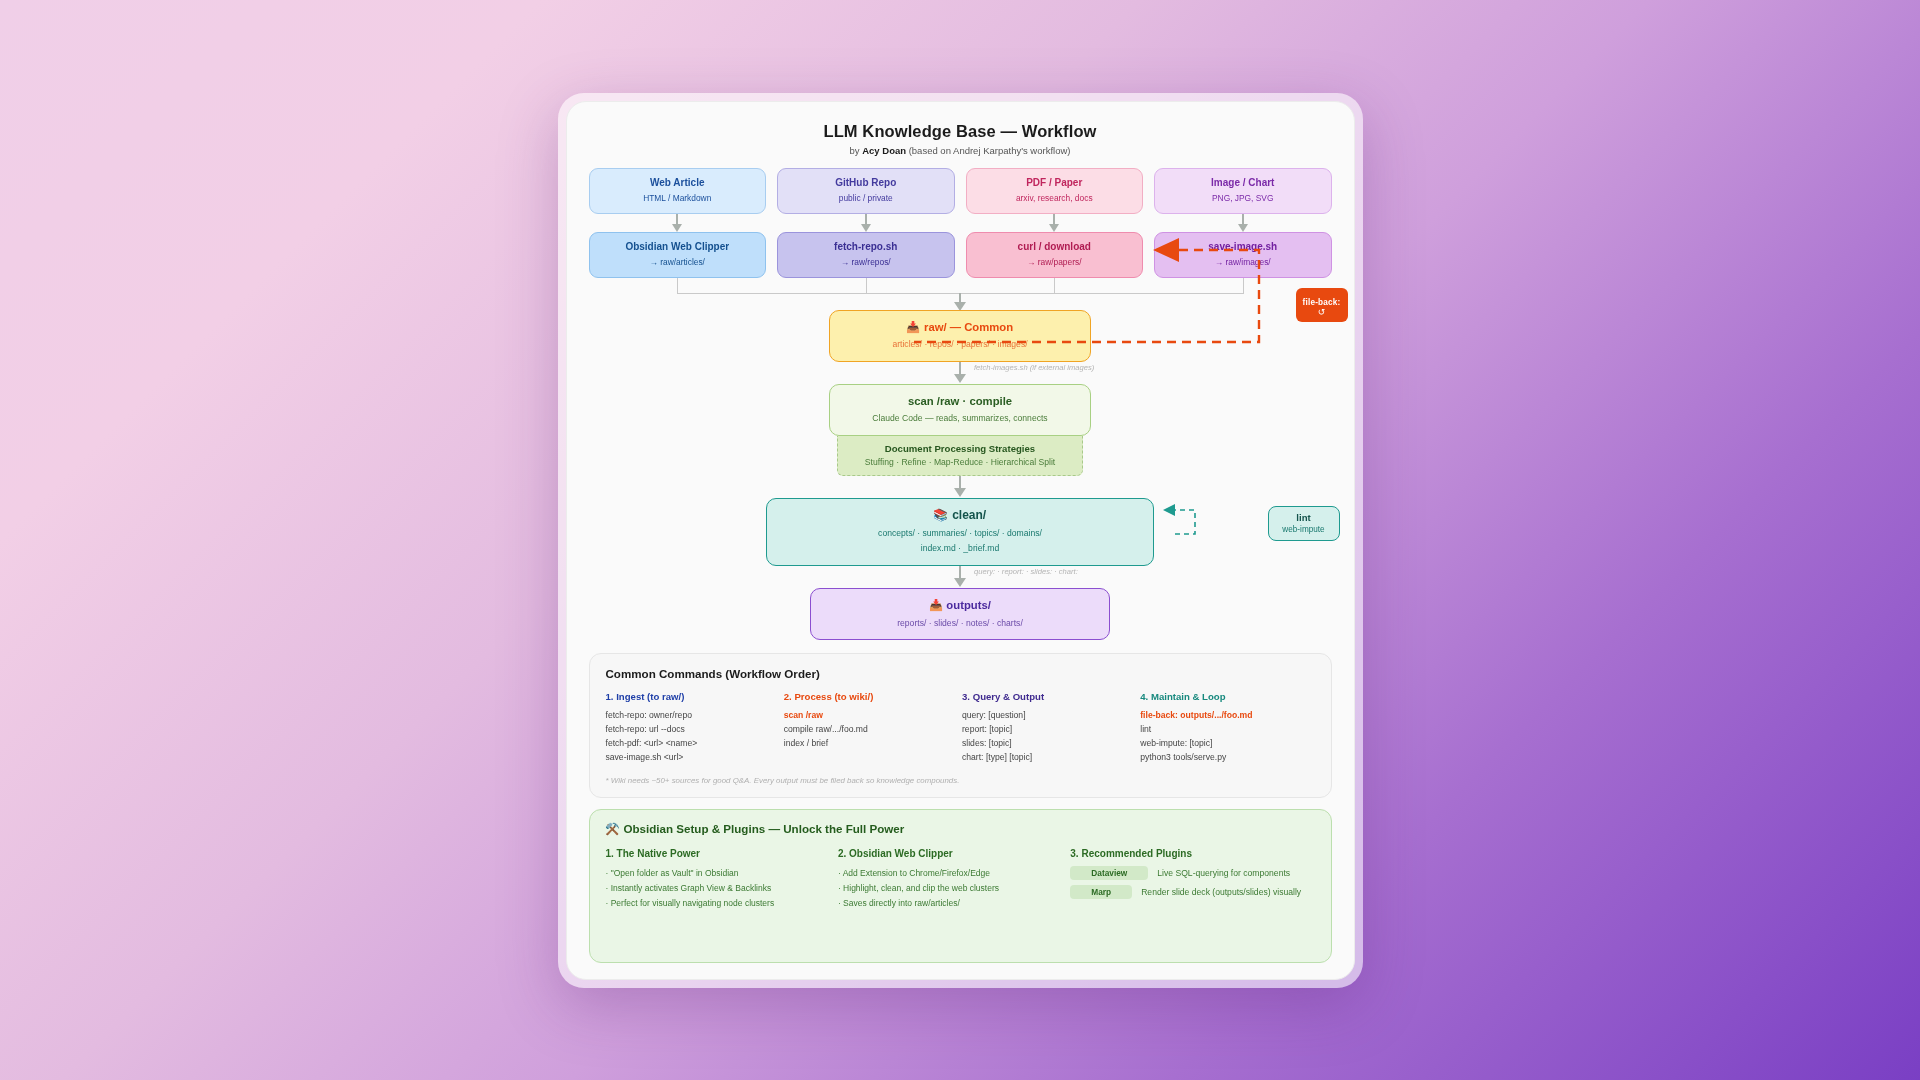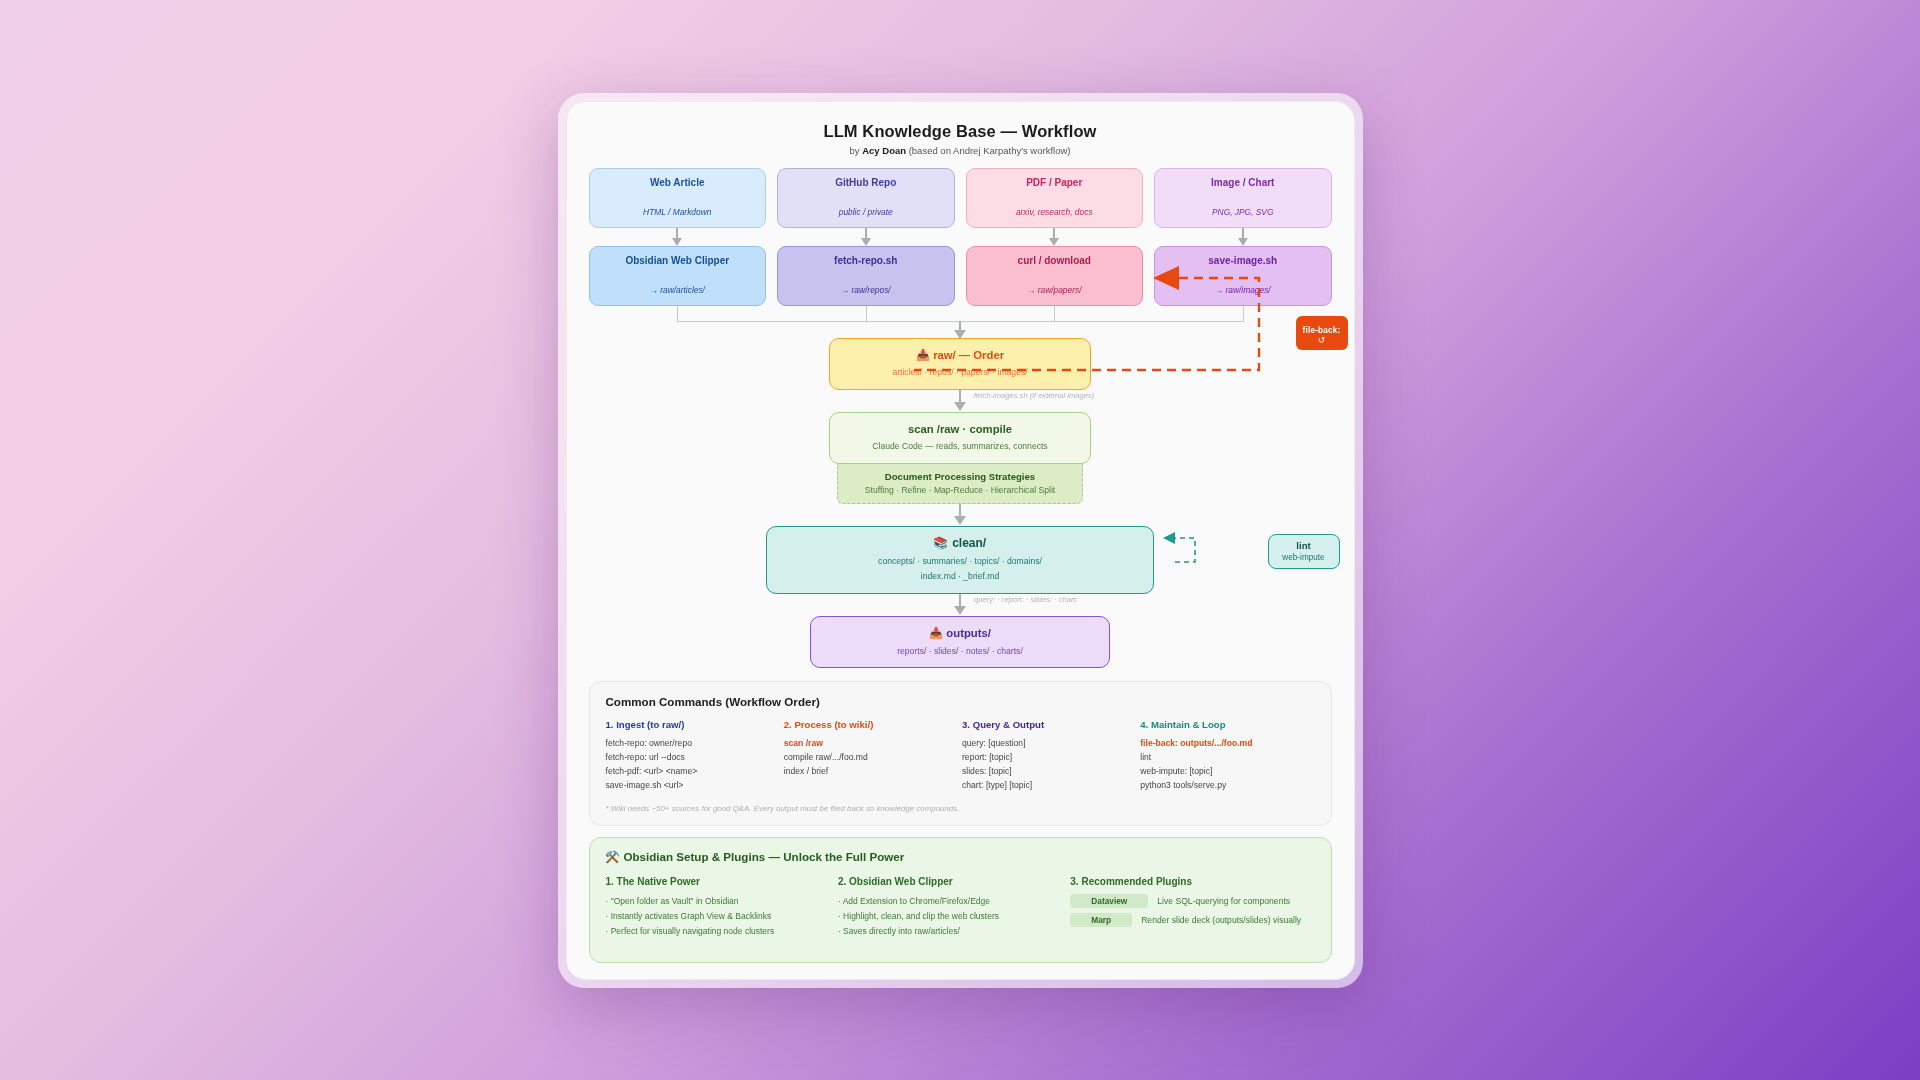--- a/index.html
+++ b/index.html
@@ -51,21 +51,21 @@
   .flow { position: relative; margin-top: 12px; }
 
   .row { display: flex; gap: 11px; justify-content: flex-start; }
   .node {
     flex: 1 1 0; border-radius: 9px; border: 1.3px solid #ccc;
     padding: 8px 6px 9px 6px; text-align: center;
     min-height: 44px;
     display: flex; flex-direction: column; justify-content: center;
   }
   .node .n-title { font-size: 10px; font-weight: bold; line-height: 1.25; }
-  .node .n-sub { font-size: 8.4px; margin-top: 18px; line-height: 1.25; font-style: italic; }
+  .node .n-sub { font-size: 8.4px; margin-top: 4px; line-height: 1.25; }
 
   .c-blue   { background:#d9ecfd; border-color:#a8cdf0; }
   .c-blue .n-title, .c-blue .n-sub { color:#1b4f9c; }
   .c-indigo { background:#e2e0f7; border-color:#b3aee4; }
   .c-indigo .n-title, .c-indigo .n-sub { color:#433a9e; }
   .c-pink   { background:#fcdde6; border-color:#f2aec4; }
   .c-pink .n-title, .c-pink .n-sub { color:#c0265e; }
   .c-purple { background:#f2ddf8; border-color:#dcb2ec; }
   .c-purple .n-title, .c-purple .n-sub { color:#7b2aa8; }
 
@@ -286,21 +286,21 @@
       <div class="bar" style="left:11.5%; right:11.5%"></div>
       <div class="down">
             <i></i>
             <b></b>
           </div>
     </div>
 
     <div class="center-wrap">
 
       <div class="cbox box-raw">
-        <div class="c-title"><span>📥</span> <span>raw/ — Order</span></div>
+        <div class="c-title"><span>📥</span> <span>raw/ — Common</span></div>
         <div class="c-sub">articles/ · repos/ · papers/ · images/</div>
       </div>
 
       <div class="mid-arrow">
         <i></i>
             <b></b>
         <span class="edge-label" style="left:calc(50% + 14px)">fetch-images.sh (if external images)</span>
       </div>
 
       <div class="cbox box-scan">

